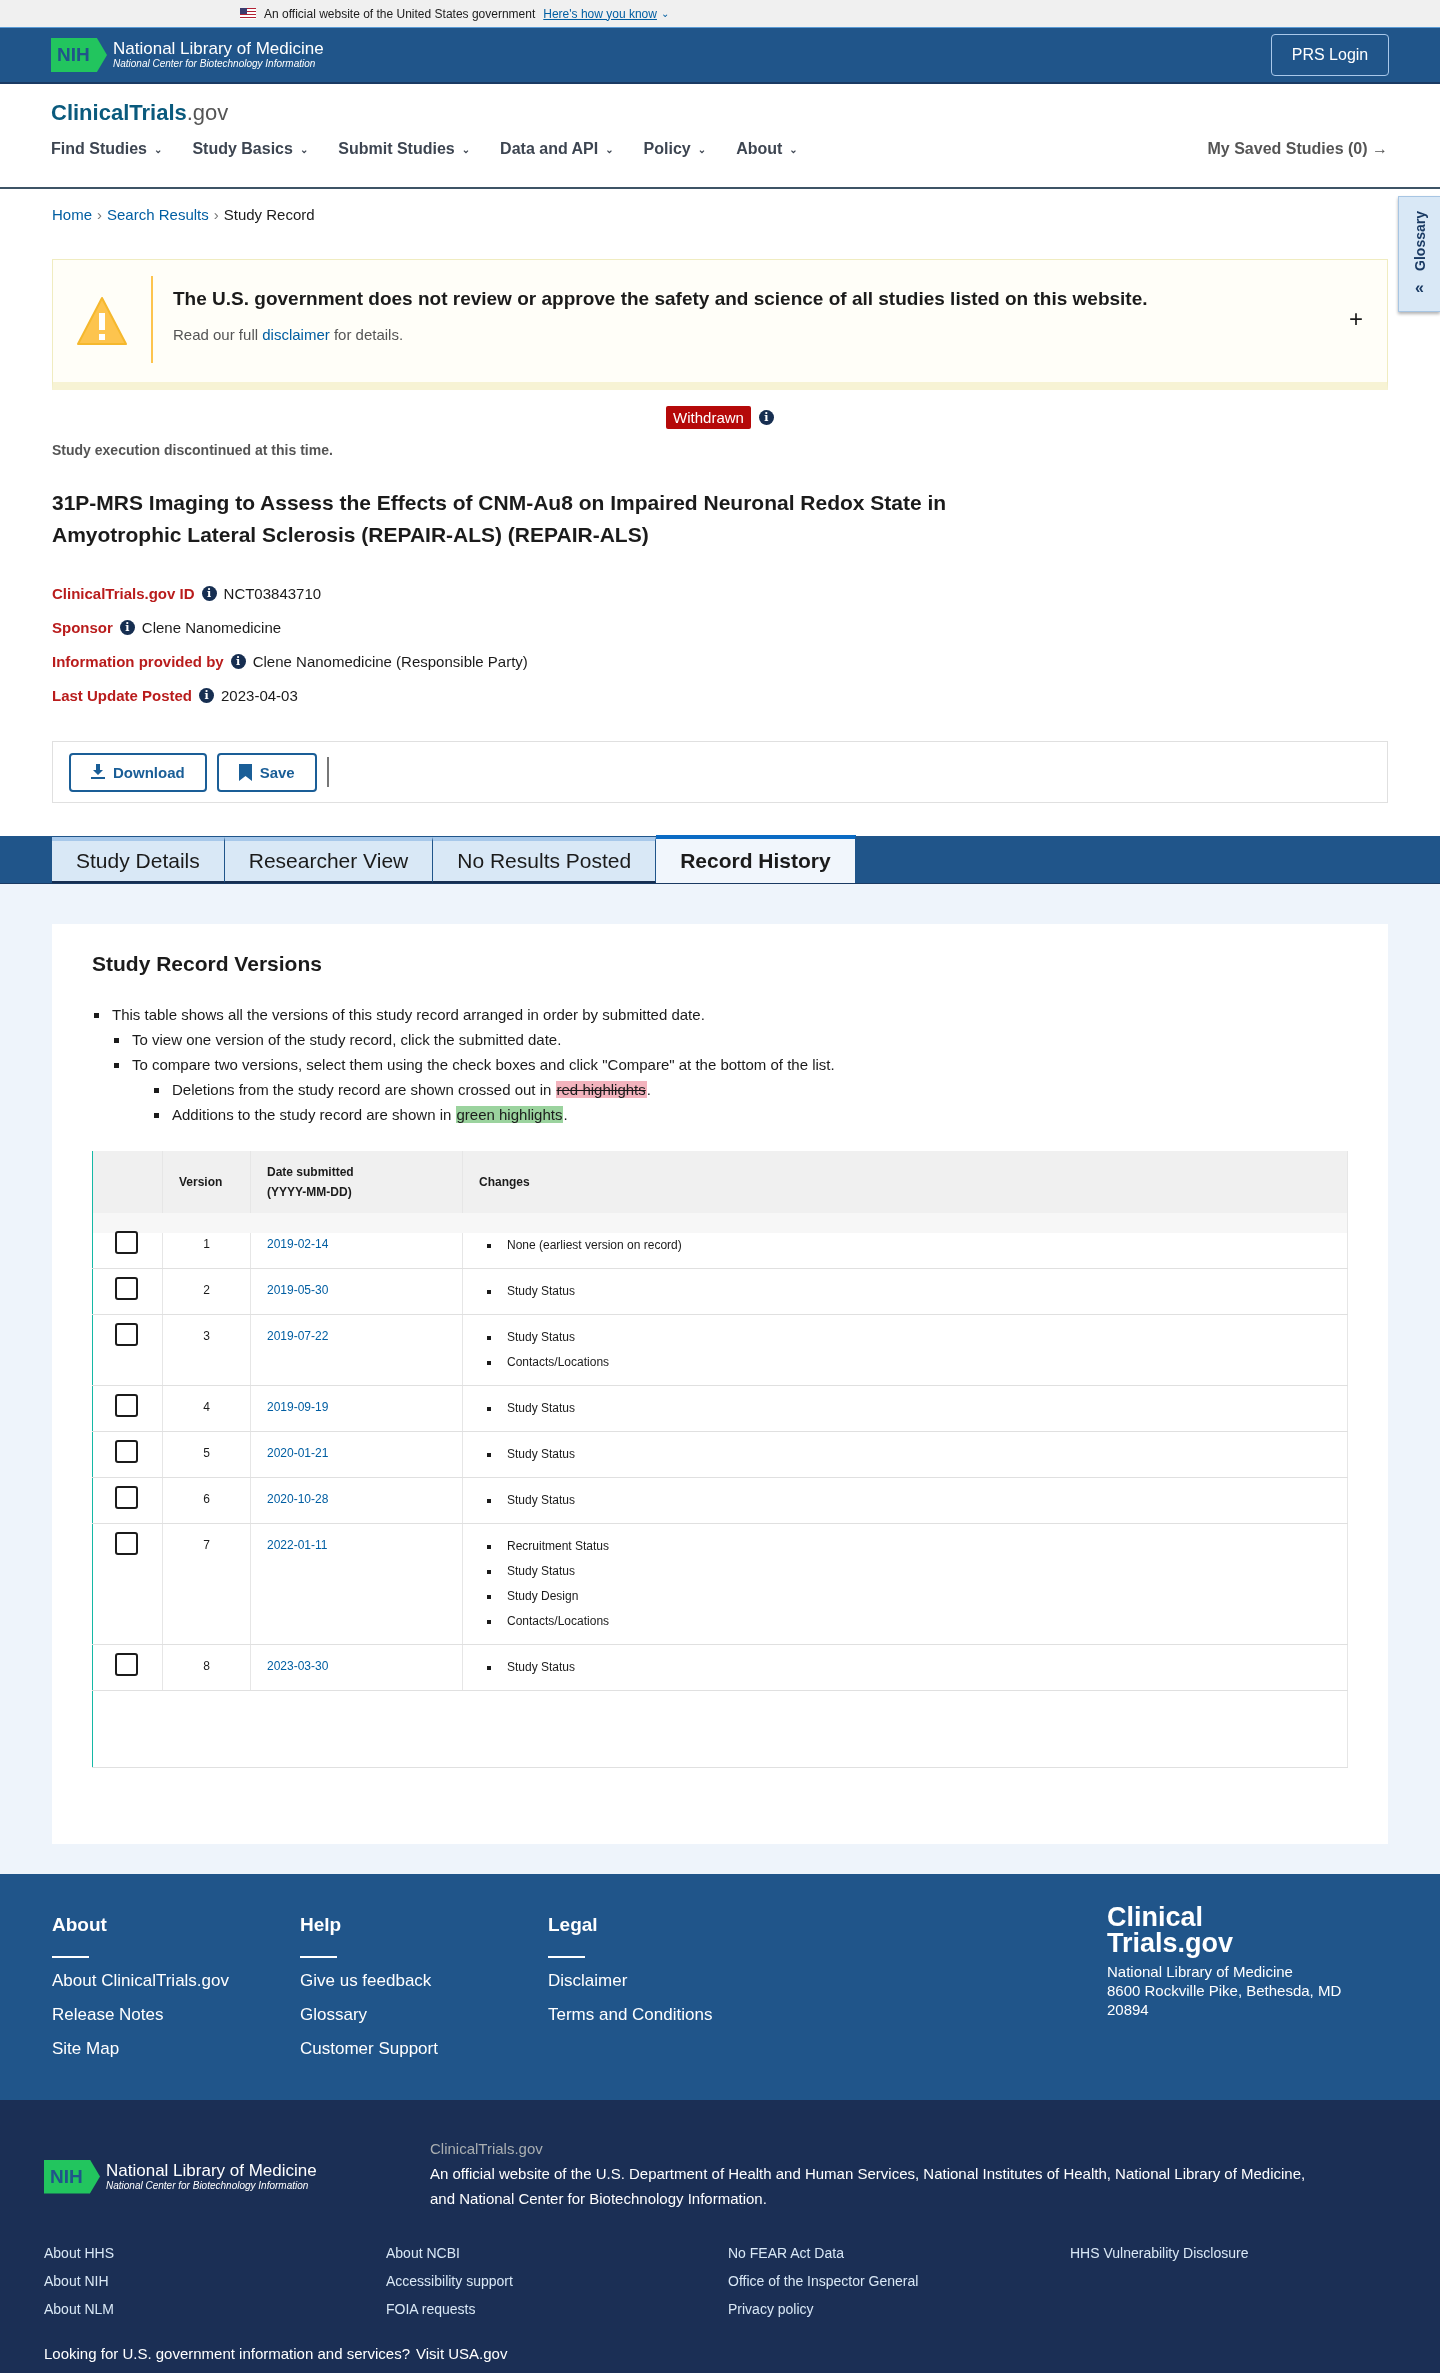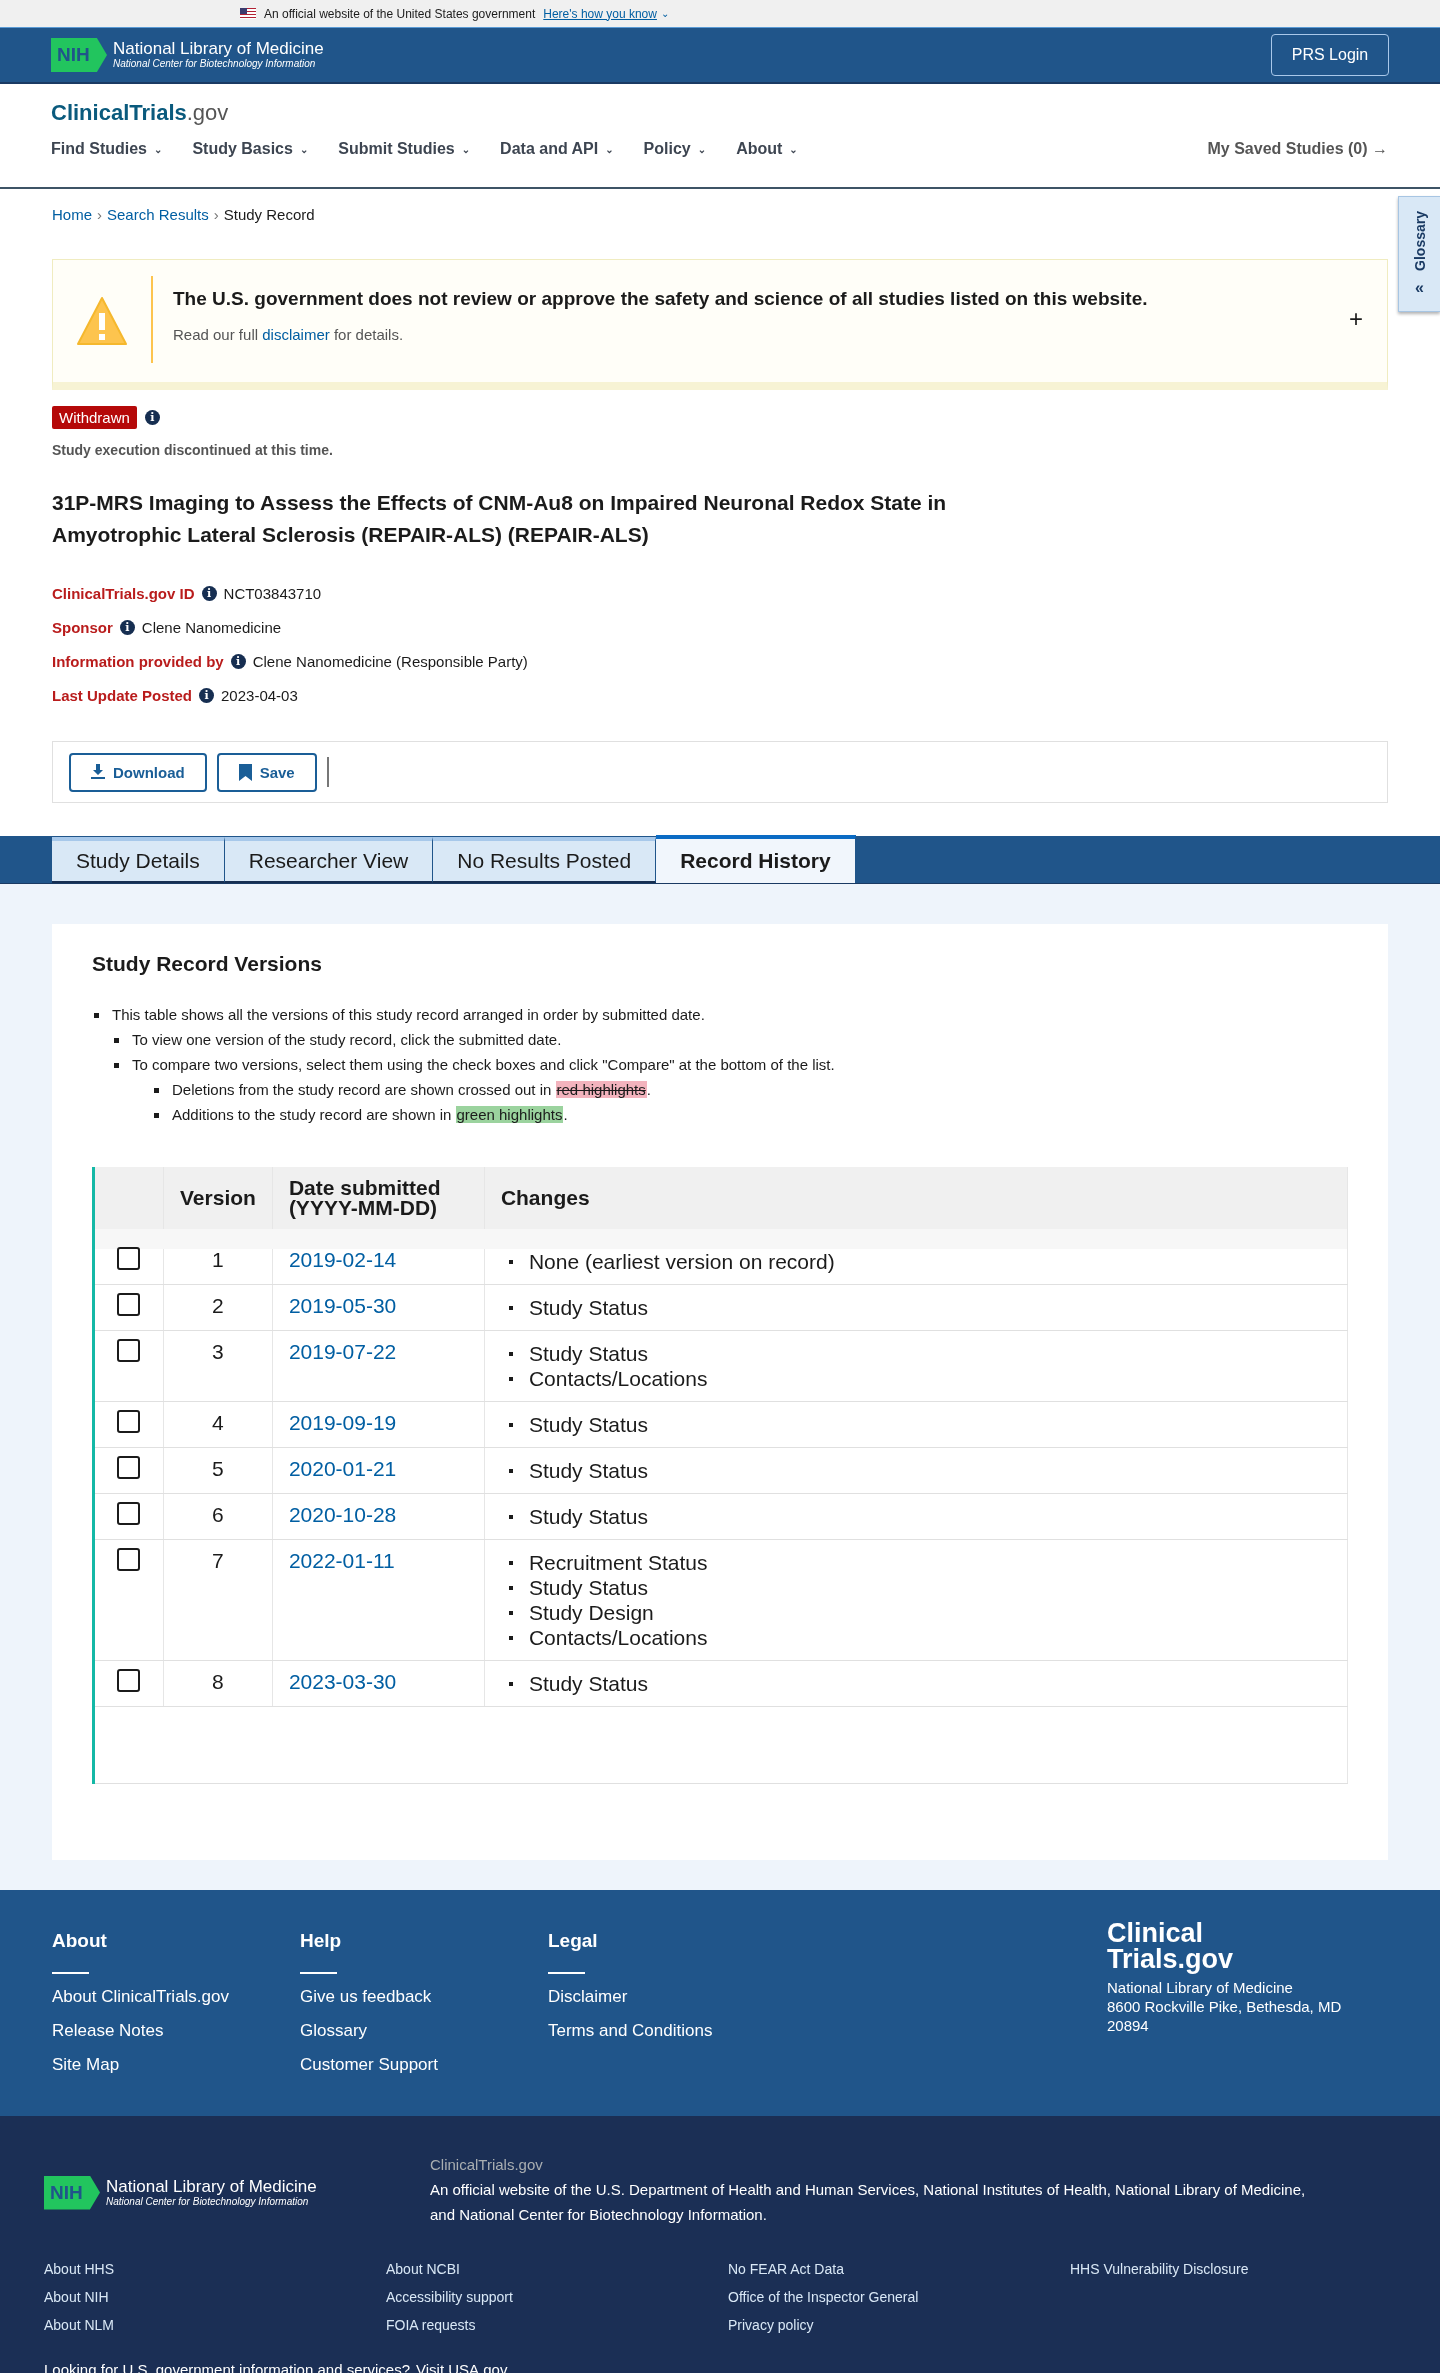--- a/index.html
+++ b/index.html
@@ -40,21 +40,21 @@
 
   
   .disclaimer { margin: 29px 52px 0; border: 1px solid #f0ecc0; border-bottom: 8px solid #f7f3d4; background: #fffef8; height: 131px; position: relative; display: flex; }
   .disc-icon { width: 98px; display: flex; align-items: center; justify-content: center; }
   .disc-body { border-left: 2px solid #fdc44e; margin: 16px 0; padding-left: 20px; height: 87px; }
   .disc-title { font-size: 19px; font-weight: bold; margin-top: 12px; }
   .disc-sub { font-size: 15px; color: #555; margin-top: 16px; }
   .disc-plus { position: absolute; right: 24px; top: 45px; font-size: 24px; color: #1b1b1b; }
 
   
-  .status-row { margin: 16px 52px 9px; display: flex; align-items: center; gap: 8px; }
+  .status-row { margin: 16px 52px 9px; display: flex; align-items: center; gap: 8px; justify-content: center; }
   .withdrawn { background: #b50909; color: #fff; font-size: 15px; padding: 3px 7px; border-radius: 2px; }
   .info-i { width: 15px; height: 15px; border-radius: 50%; background: #162e51; color: #fff; font-size: 11px; font-weight: bold; display: inline-flex; align-items: center; justify-content: center; font-family: "DejaVu Serif", serif; }
   .status-note { margin: 13px 52px 0; font-size: 14px; font-weight: bold; color: #555; }
   .study-title { margin: 29px 52px 0; font-size: 21px; font-weight: bold; line-height: 32px; color: #1b1b1b; width: 920px; }
   .meta { margin: 25px 52px 0; }
   .meta-row { display: flex; align-items: center; gap: 7px; font-size: 15px; height: 34px; }
   .meta-row .k { color: #b91c1c; font-weight: bold; }
 
   
   .actions { margin: 29px 52px 0; border: 1px solid #e0e0e0; height: 62px; display: flex; align-items: center; padding-left: 16px; gap: 10px; }
@@ -71,21 +71,21 @@
   .card { background: #fff; padding: 28px 40px 76px; }
   .card h2 { font-size: 21px; font-weight: bold; margin-bottom: 26px; }
   .instr { font-size: 15px; line-height: 25px; }
   .instr ul { list-style: none; }
   .instr li { position: relative; padding-left: 20px; }
   .instr li::before { content: ""; position: absolute; left: 2px; top: 11px; width: 5px; height: 5px; background: #1b1b1b; }
   .instr ul ul { padding-left: 20px; }
   .hl-red { background: #f3b3bd; text-decoration: line-through; padding: 0 1px; }
   .hl-green { background: #9bd39e; padding: 0 1px; }
 
-  table.versions { width: 100%; margin-top: 40px; border-collapse: collapse; font-size: 21px; border-left: 3px solid #14b8a6; border-right: 1px solid #e6e6e6; }
+  table.versions { width: 100%; margin-top: 24px; border-collapse: collapse; font-size: 12px; border-left: 1px solid #14b8a6; border-right: 1px solid #e6e6e6; }
   table.versions thead th { background: #f0f0f0; height: 62px; text-align: left; font-weight: bold; border-right: 1px solid #e6e6e6; padding: 0 16px; line-height: 20px; }
   table.versions thead th.c-check { width: 70px; }
   table.versions thead th.c-ver { width: 88px; }
   table.versions thead th.c-date { width: 212px; }
   table.versions .spacer td { height: 12px; background: #f7f7f7; border: none; }
   table.versions tbody td { border-bottom: 1px solid #e0e0e0; border-right: 1px solid #e6e6e6; vertical-align: top; padding: 10px 16px 10px; }
   table.versions td.ver { text-align: center; }
   .cb { width: 23px; height: 23px; border: 2px solid #1b1b1b; border-radius: 3px; margin: -2px 0 0 6px; background: #fff; }
   .changes { list-style: none; }
   .changes li { position: relative; padding-left: 28px; line-height: 25px; }

